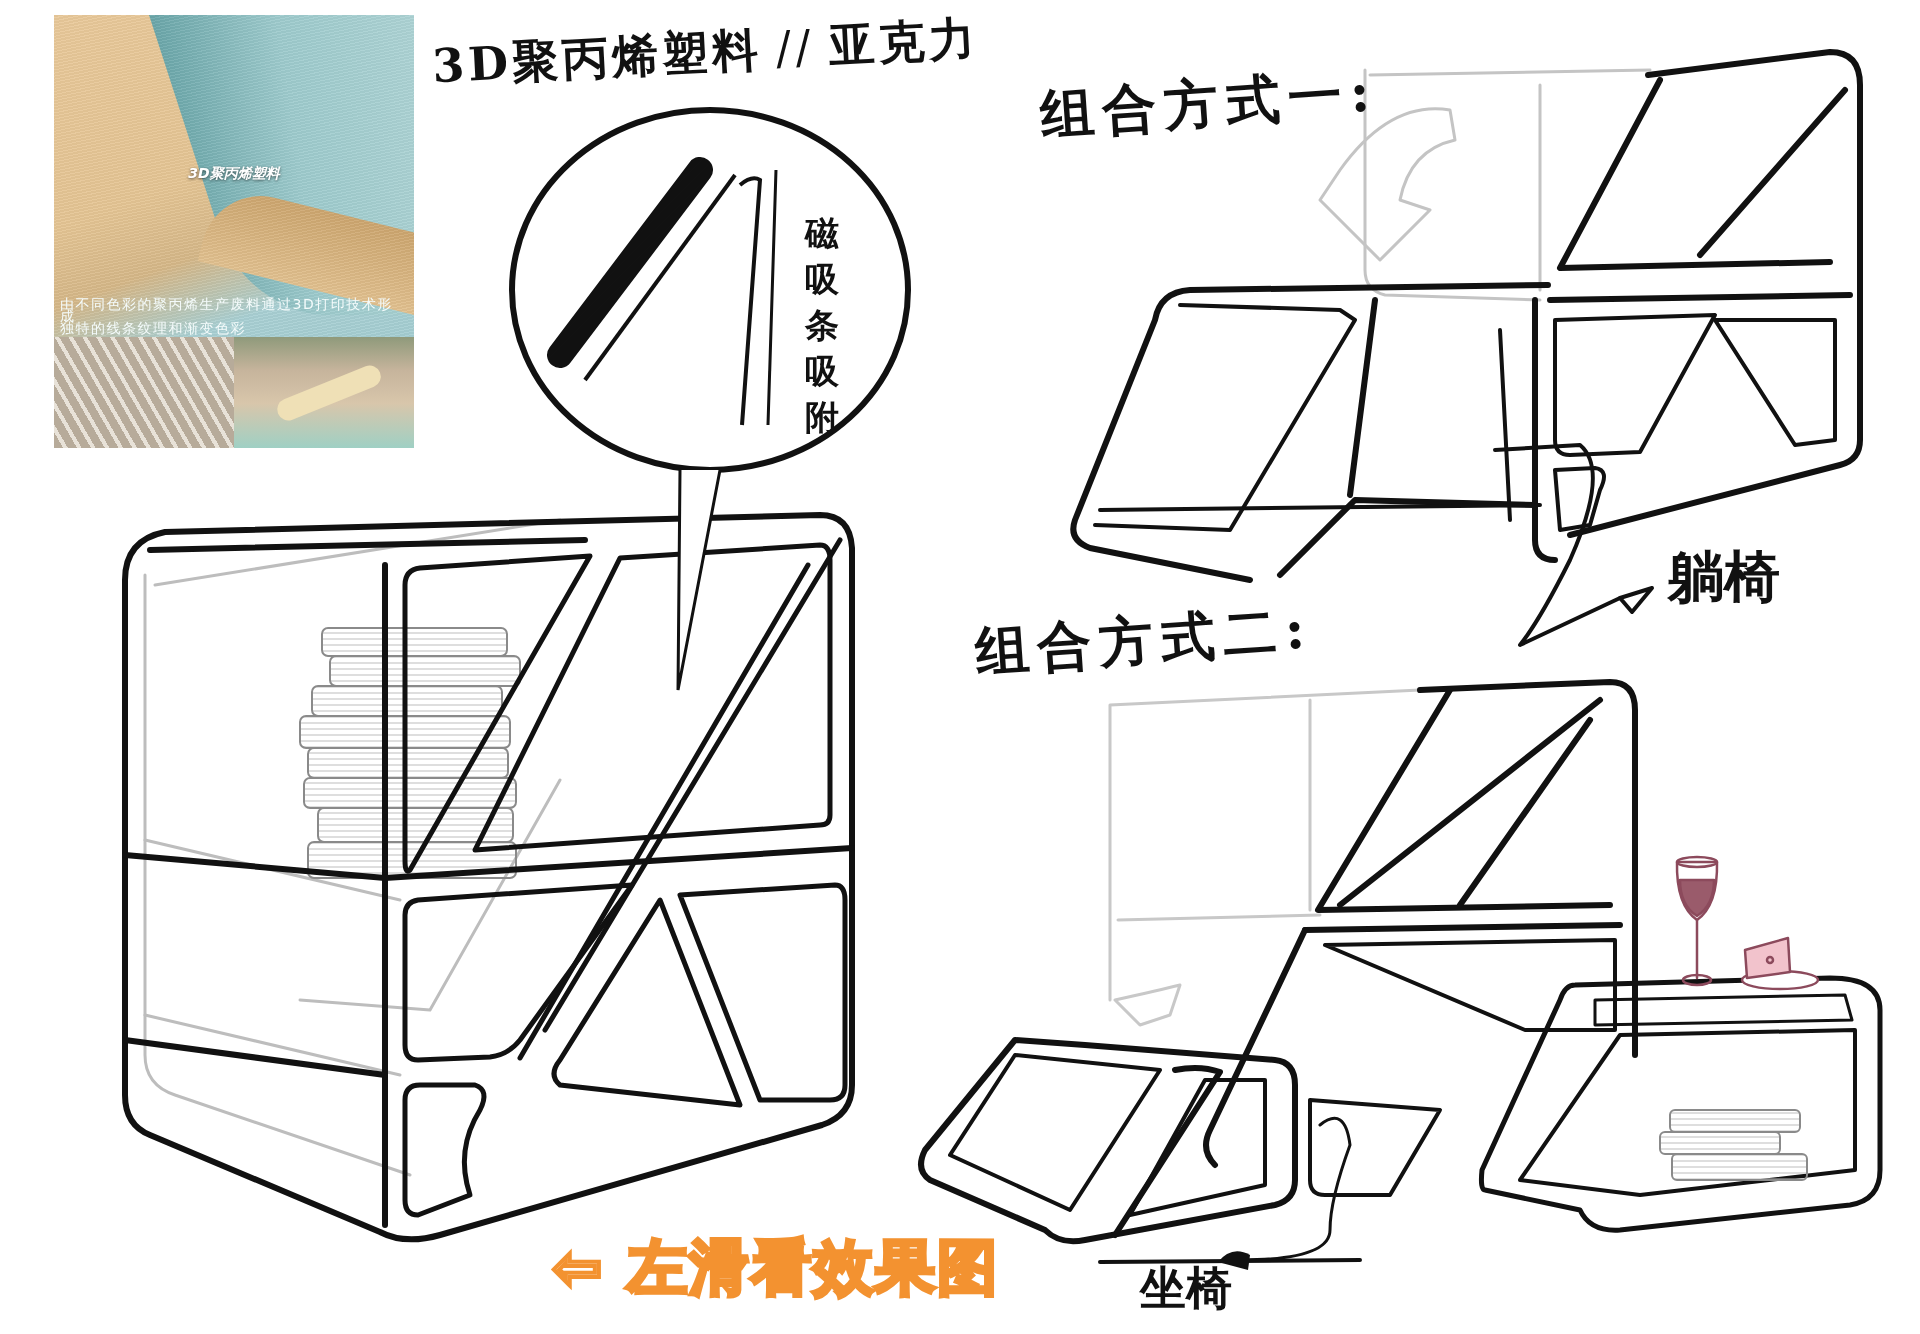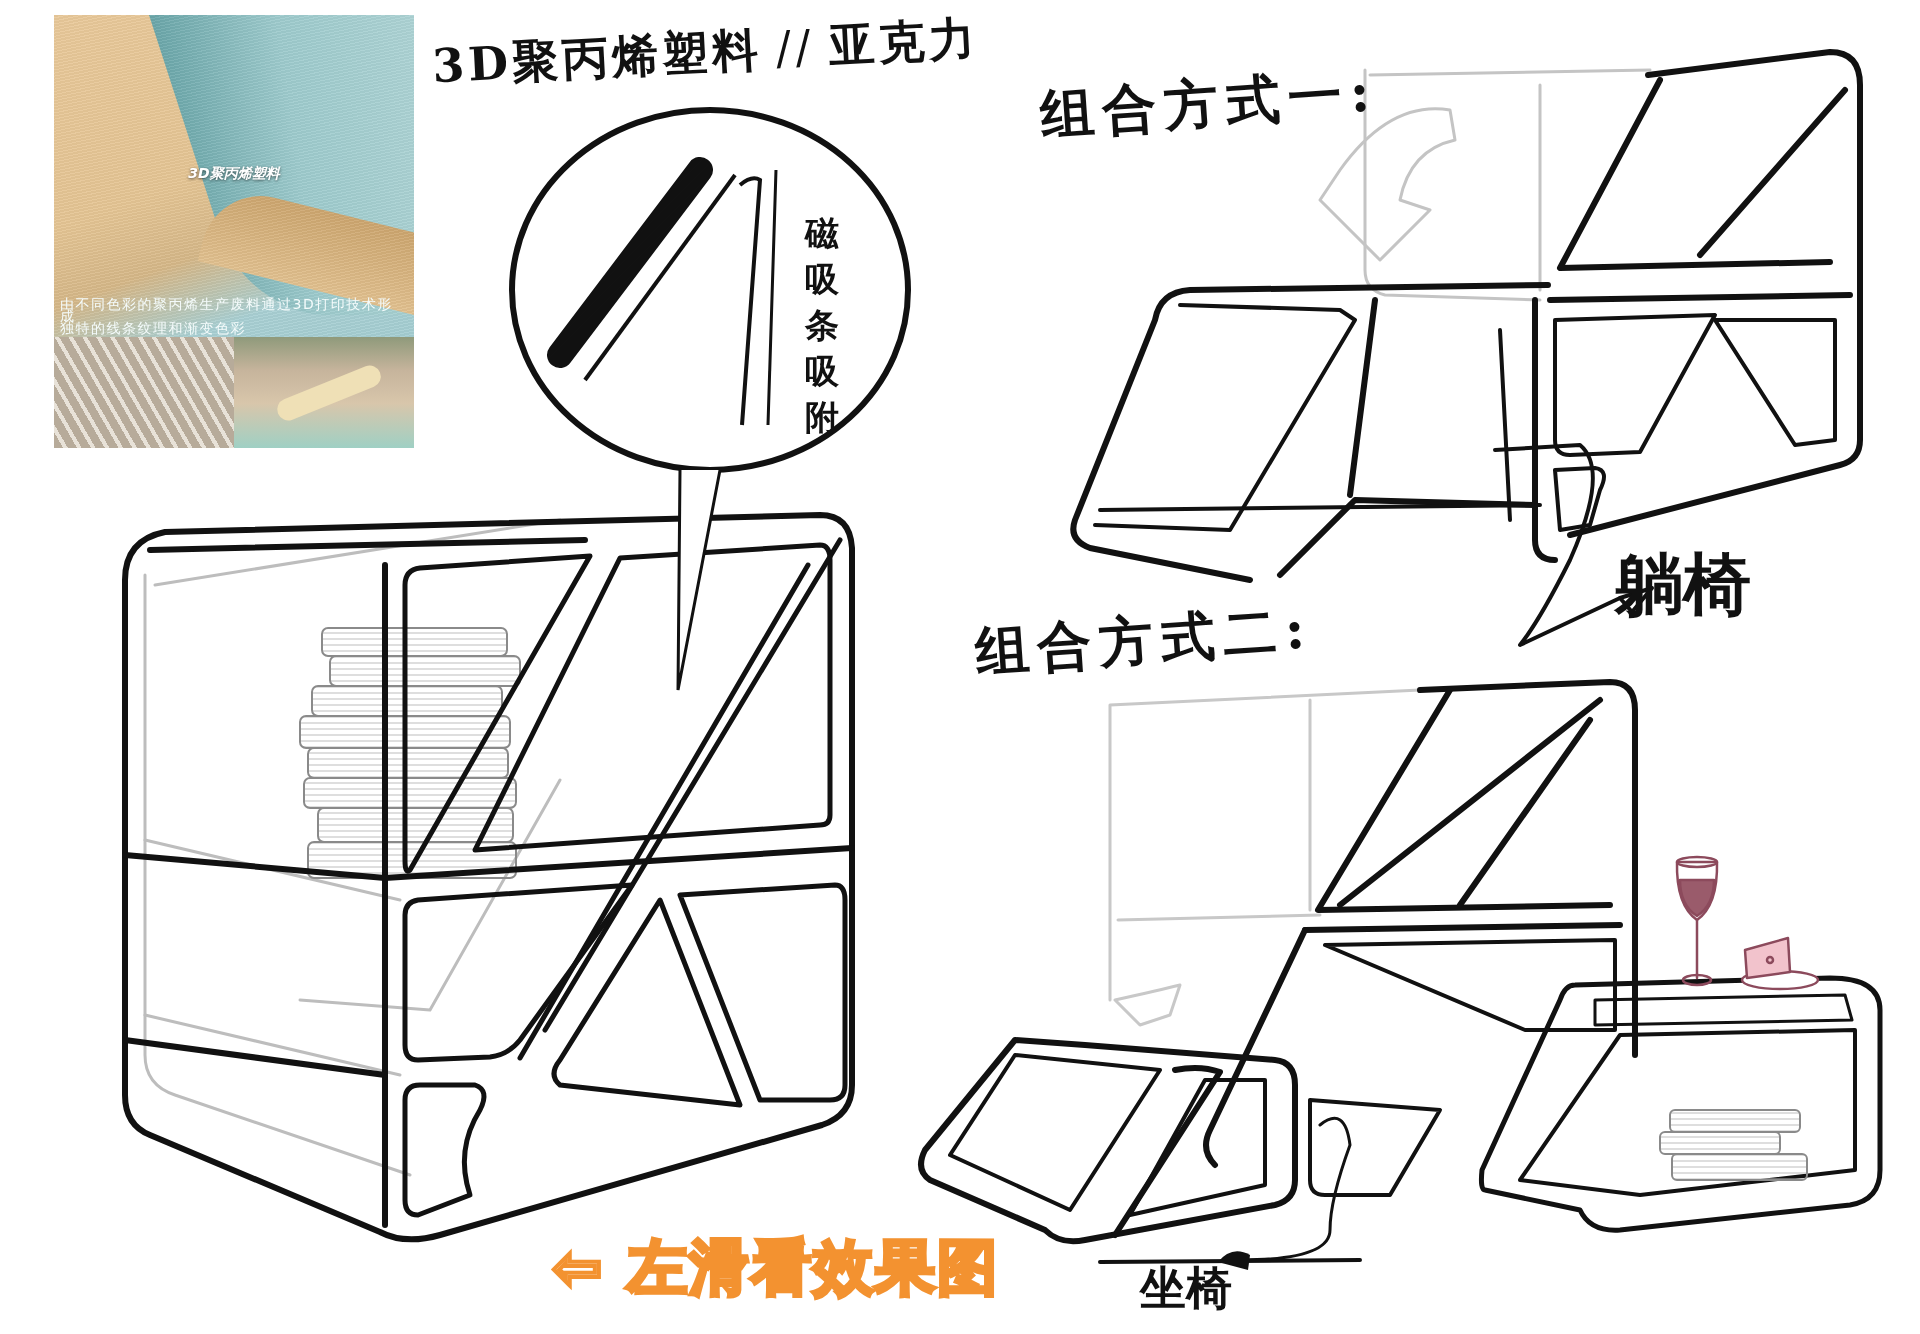--- a/index.html
+++ b/index.html
@@ -13,21 +13,21 @@
   .photo .caption{position:absolute;left:6px;right:6px;top:283px;color:#f4fbfb;font-size:14px;line-height:12px;letter-spacing:1.5px;}
   .photo .thumbs{position:absolute;left:0;top:322px;width:100%;height:111px;display:flex;}
   .photo .thumb-a{width:50%;height:100%;background:repeating-linear-gradient(60deg,#b7ab9a 0 8px,#e8e2d8 8px 12px),#cfc8be;}
   .photo .thumb-b{width:50%;height:100%;background:linear-gradient(180deg,#8f9a7b 0%,#c6b49c 30%,#d8c6ab 60%,#9fd0c4 100%);position:relative;}
   .photo .thumb-b::after{content:"";position:absolute;left:40px;top:45px;width:110px;height:22px;background:#efe0b6;border-radius:12px;transform:rotate(-22deg);}
   .hw{position:absolute;color:#111;font-family:"DejaVu Serif",serif;font-weight:bold;white-space:nowrap;}
   .heading{left:432px;top:22px;font-size:46px;letter-spacing:4px;transform:rotate(-3deg);}
   .heading .sep{font-weight:normal;margin:0 14px;}
   .combo1{left:1040px;top:68px;font-size:54px;letter-spacing:8px;transform:rotate(-4deg);}
   .combo2{left:975px;top:605px;font-size:54px;letter-spacing:8px;transform:rotate(-4deg);}
-  .lounge{left:1615px;top:540px;font-size:68px;}
+  .lounge{left:1668px;top:540px;font-size:56px;}
   .seat{left:1140px;top:1258px;font-size:46px;}
   .magtext{left:797px;top:210px;font-size:34px;line-height:46px;width:42px;white-space:normal;text-align:right;}
   .swipe{left:552px;top:1228px;font-size:60px;font-family:"DejaVu Sans",sans-serif;font-weight:bold;color:#ffffff;-webkit-text-stroke:4px #f39230;letter-spacing:2px;}
   svg.drawing{position:absolute;left:0;top:0;}
 </style>
 </head>
 <body>
 
 <div class="abs photo">
   <div class="teal"></div>

